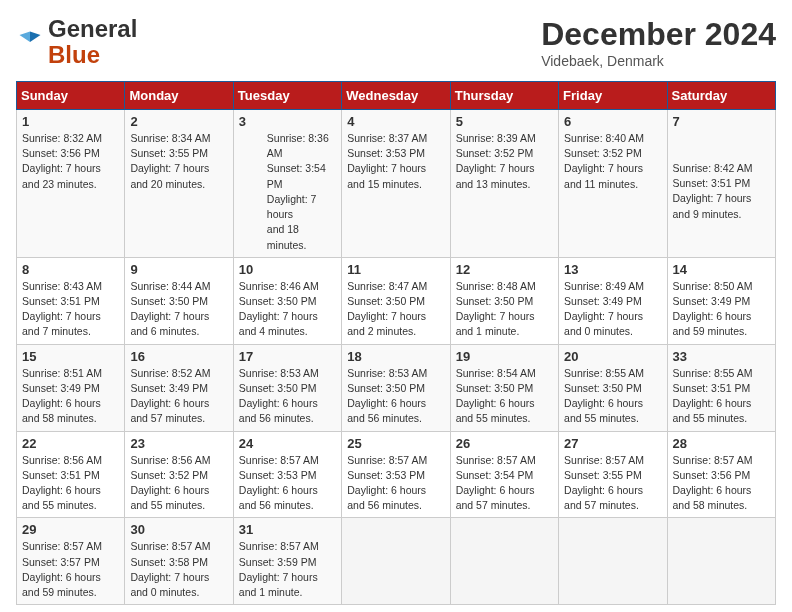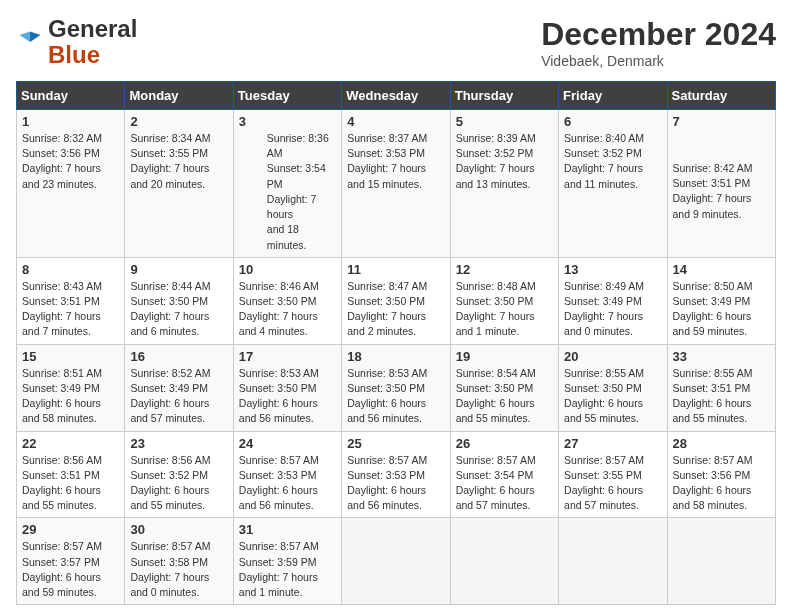--- a/index.html
+++ b/index.html
@@ -43,21 +43,21 @@
     .location {
       font-size: 14px;
       color: #555;
     }
     table {
       width: 100%;
       border-collapse: collapse;
       font-size: 11px;
     }
     thead tr th {
-      background-color: #404040;
+      background-color: #b91c1c;
       color: #fff;
       padding: 6px 4px;
       text-align: left;
       font-size: 13px;
       font-weight: bold;
       border: 1px solid #1a5a9a;
     }
     tbody tr td {
       border: 1px solid #ccc;
       padding: 4px 5px;

